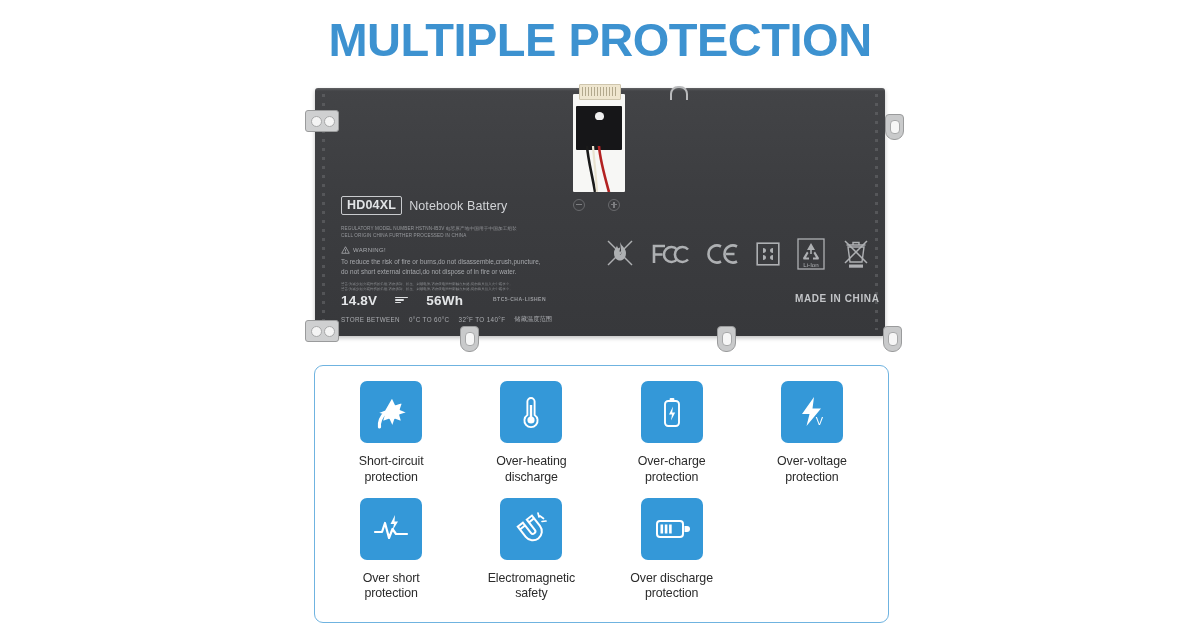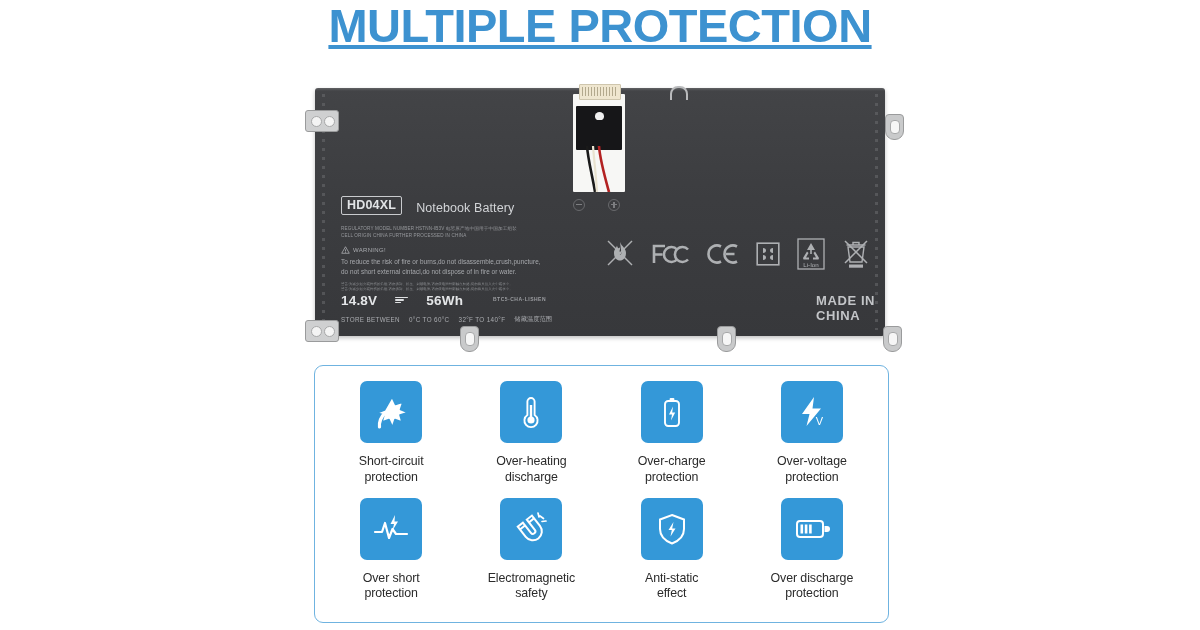--- a/index.html
+++ b/index.html
@@ -16,24 +16,23 @@
     width:100%;
     text-align:center;
     padding-top:0px;
   }
   .title{
     font-size:47px;
     font-weight:bold;
     letter-spacing:-0.5px;
     color:#3d92d0;
     line-height:1.0;
-    margin:0;
+    margin:14px;
     padding-top:2px;
     white-space:nowrap;
-    text-decoration:underline;
   }
   .subtitle{
     font-size:17.5px;
     color:#3a3a3a;
     margin:0;
     padding-top:14px;
     letter-spacing:-0.1px;
   }
 
   
@@ -90,21 +89,21 @@
     background:#f6f6f6;border:1px solid #a7a8a9;
   }
 
   
   .label-area{
     position:absolute;
     left:26px;top:108px;
     width:250px;
     color:#b9bbbe;
   }
-  .model-row{display:flex;align-items:flex-end;gap:14px;}
+  .model-row{display:flex;align-items:center;gap:7px;}
   .model-box{
     border:1px solid #c9cbce;
     border-radius:2px;
     padding:1px 5px 2px 5px;
     font-size:12.5px;
     font-weight:bold;
     color:#e2e4e6;
     letter-spacing:.2px;
   }
   .model-name{font-size:12.5px;color:#d2d4d7;letter-spacing:.1px;}
@@ -157,21 +156,21 @@
   
   .certs{
     position:absolute;
     left:290px;top:150px;
     display:flex;align-items:center;gap:17px;
   }
   .cert{opacity:.78;}
   .made-in{
     position:absolute;
     left:480px;top:205px;
-    font-size:13px;font-weight:bold;color:#c3c5c8;letter-spacing:.6px;margin-left:21px;
+    font-size:10px;font-weight:bold;color:#c3c5c8;letter-spacing:.6px;
   }
 
   
   .module{
     position:absolute;
     left:268px;top:-4px;
     width:52px;height:108px;
   }
   .mod-white{
     position:absolute;left:0;top:10px;width:52px;height:98px;
@@ -493,30 +492,20 @@
             <line x1="10" y1="12.5" x2="16.5" y2="12.5" stroke="#ffffff" stroke-width="2"></line>
             <line x1="21.5" y1="12.5" x2="28" y2="12.5" stroke="#ffffff" stroke-width="2"></line>
           </g>
           <path d="M28 6 L31.5 8.5 M30 11.5 L34 11 M26 3 L27 7" stroke="#ffffff" stroke-width="1.7" stroke-linecap="round"></path>
         </svg>
       </div>
       <div class="cap">Electromagnetic
 safety</div>
     </div>
 
-    <div class="cell">
-      <div class="tile">
-        <svg width="38" height="38" viewBox="0 0 38 38">
-          <path d="M19 5 L31 9.5 L31 19 C31 26 25.5 31 19 33.5 C12.5 31 7 26 7 19 L7 9.5 Z" fill="none" stroke="#ffffff" stroke-width="2"></path>
-          <path d="M20.5 12 L15.5 20 L18.8 20 L17.5 26.5 L22.5 18.5 L19.2 18.5 Z" fill="#ffffff"></path>
-        </svg>
-      </div>
-      <div class="cap">Anti-static
-effect</div>
-    </div>
 
     <div class="cell">
       <div class="tile">
         <svg width="40" height="38" viewBox="0 0 40 38">
           <rect x="5" y="11" width="26" height="16" rx="3" fill="none" stroke="#ffffff" stroke-width="2"></rect>
           <path d="M32.5 16 L35 16 A2 2 0 0 1 35 22 L32.5 22 Z" fill="#ffffff"></path>
           <rect x="8.5" y="14.5" width="2.6" height="9" fill="#ffffff"></rect>
           <rect x="12.8" y="14.5" width="2.6" height="9" fill="#ffffff"></rect>
           <rect x="17.1" y="14.5" width="2.6" height="9" fill="#ffffff"></rect>
         </svg>

